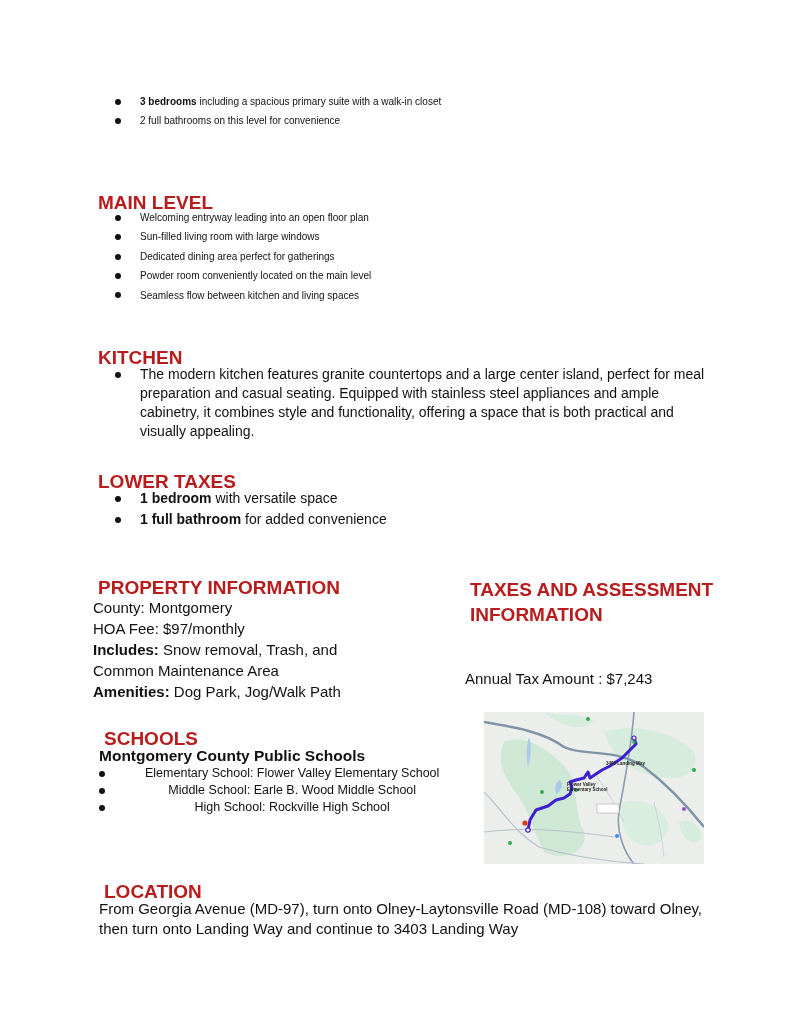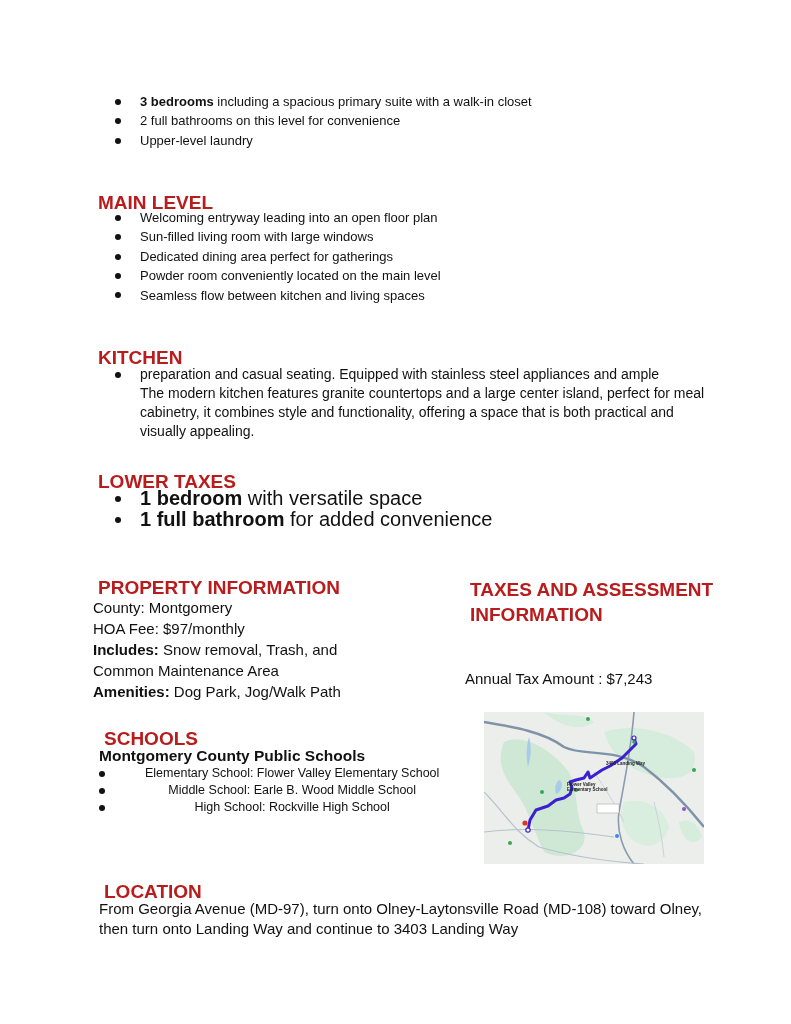--- a/index.html
+++ b/index.html
@@ -8,61 +8,60 @@
     font-family:"Liberation Sans", sans-serif; color:#111111;
   }
   .abs { position:absolute; }
   .h { font-weight:bold; font-size:19px; line-height:22px; color:#b91c1c; margin:5px; white-space:nowrap; }
   ul.bl { list-style:none; margin:0; padding:0; }
   ul.bl li { position:relative; white-space:nowrap; }
   ul.bl li .dot {
     position:absolute; left:0; top:50%; width:6px; height:6px; margin-top:-3px;
     border-radius:50%; background:#111;
   }
-  .upper li, .main li { font-size:13px; line-height:19.4px; padding-left:25px; }
+  .upper li, .main li { font-size:10px; line-height:19.4px; padding-left:25px; }
   .upper li .dot, .main li .dot { left:0; }
   .kitchen-p { font-size:14px; line-height:19px; padding-left:25px; position:relative; width:590px; }
   .kitchen-p .dot { position:absolute; left:0; top:7px; width:6px; height:6px; border-radius:50%; background:#111; }
-  .lower li { font-size:20px; line-height:21px; padding-left:25px; }
+  .lower li { font-size:14px; line-height:21px; padding-left:25px; }
   .info { font-size:15px; line-height:21px; }
   .info div { white-space:nowrap; }
   .schools-sub { font-weight:bold; font-size:15.5px; line-height:19px; white-space:nowrap; }
   .schools li { font-size:12.5px; line-height:17px; padding-left:46px; }
   .schools li .dot { width:5px; height:5px; margin-top:-2.5px; }
   .loc { font-size:15px; line-height:20px; }
   .loc div { white-space:nowrap; }
   .map {
     width:220px; height:152px; background:#e9ece8; overflow:hidden; position:absolute;
   }
   .map svg { display:block; }
   .map-label { position:absolute; font-size:4.5px; font-weight:bold; color:#222; white-space:nowrap; }
 </style>
 </head>
 <body>
 
 <ul class="bl upper abs" style="left:115px; top:92px;">
   <li><span class="dot"></span><b>3 bedrooms</b><span> including a spacious primary suite with a walk-in closet</span></li>
   <li><span class="dot"></span><span>2 full bathrooms on this level for convenience</span></li>
-  <li><span class="dot"></span><span>Upper-level laundry</span></li>
 </ul>
 
 <h2 class="h abs" style="left:93px; top:187px;">MAIN LEVEL</h2>
 <ul class="bl main abs" style="left:115px; top:208px;">
   <li><span class="dot"></span><span>Welcoming entryway leading into an open floor plan</span></li>
   <li><span class="dot"></span><span>Sun-filled living room with large windows</span></li>
   <li><span class="dot"></span><span>Dedicated dining area perfect for gatherings</span></li>
   <li><span class="dot"></span><span>Powder room conveniently located on the main level</span></li>
   <li><span class="dot"></span><span>Seamless flow between kitchen and living spaces</span></li>
 </ul>
 
 <h2 class="h abs" style="left:93px; top:342px;">KITCHEN</h2>
 <div class="kitchen-p abs" style="left:115px; top:365px;">
   <span class="dot"></span>
+  <div style="white-space:nowrap;">The modern kitchen features granite countertops and a large center island, perfect for meal</div>
   <div style="white-space:nowrap;">preparation and casual seating. Equipped with stainless steel appliances and ample</div>
-  <div style="white-space:nowrap;">The modern kitchen features granite countertops and a large center island, perfect for meal</div>
   <div style="white-space:nowrap;">cabinetry, it combines style and functionality, offering a space that is both practical and</div>
   <div style="white-space:nowrap;">visually appealing.</div>
 </div>
 
 <h2 class="h abs" style="left:93px; top:466px;">LOWER TAXES</h2>
 <ul class="bl lower abs" style="left:115px; top:488px;">
   <li><span class="dot"></span><b>1 bedroom</b><span> with versatile space</span></li>
   <li><span class="dot"></span><b>1 full bathroom</b><span> for added convenience</span></li>
 </ul>
 

